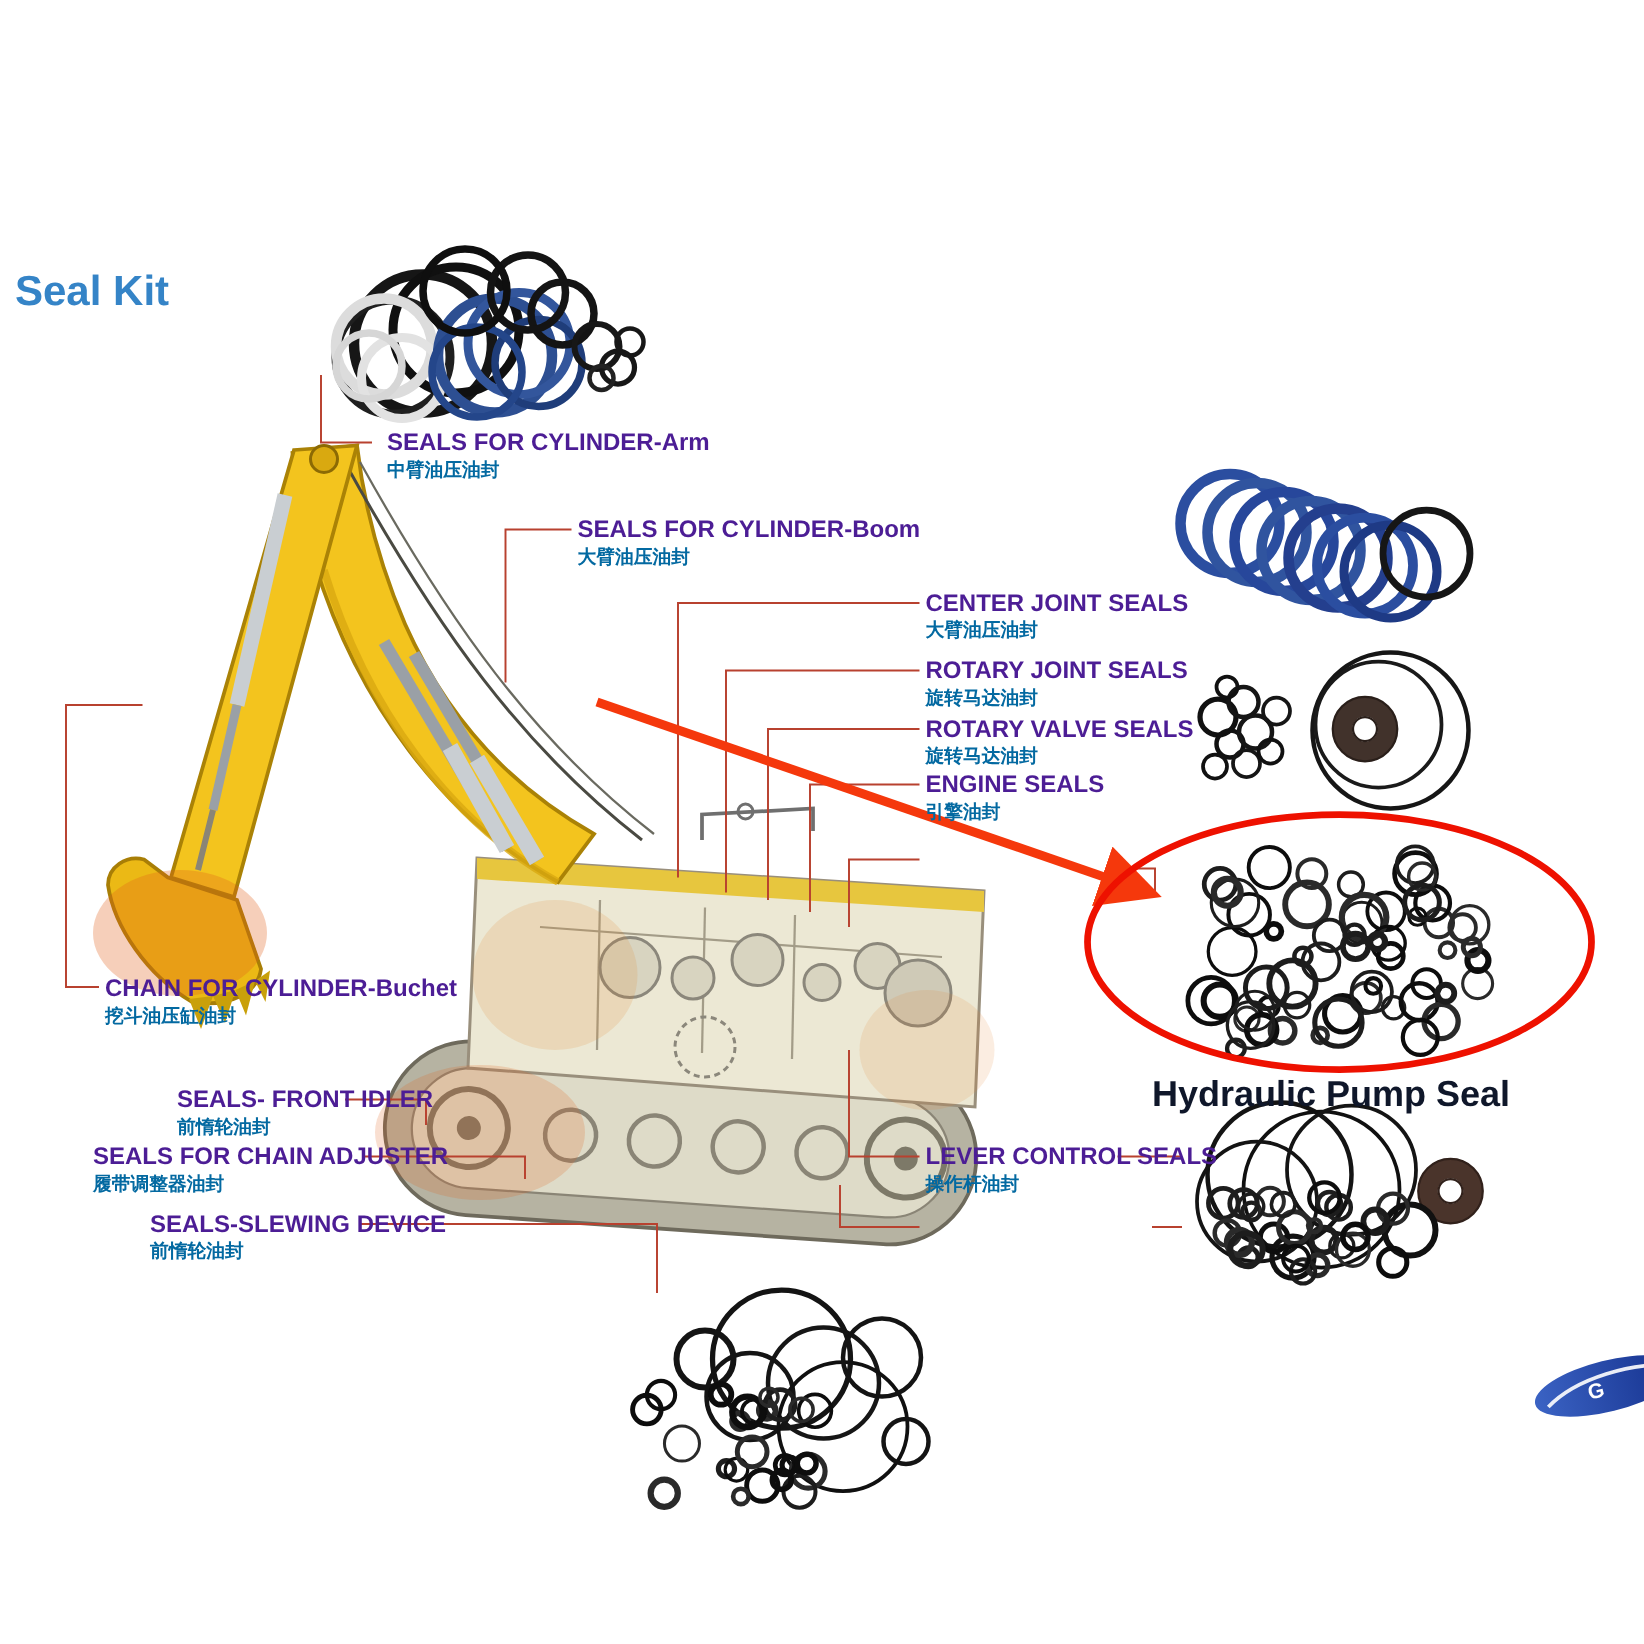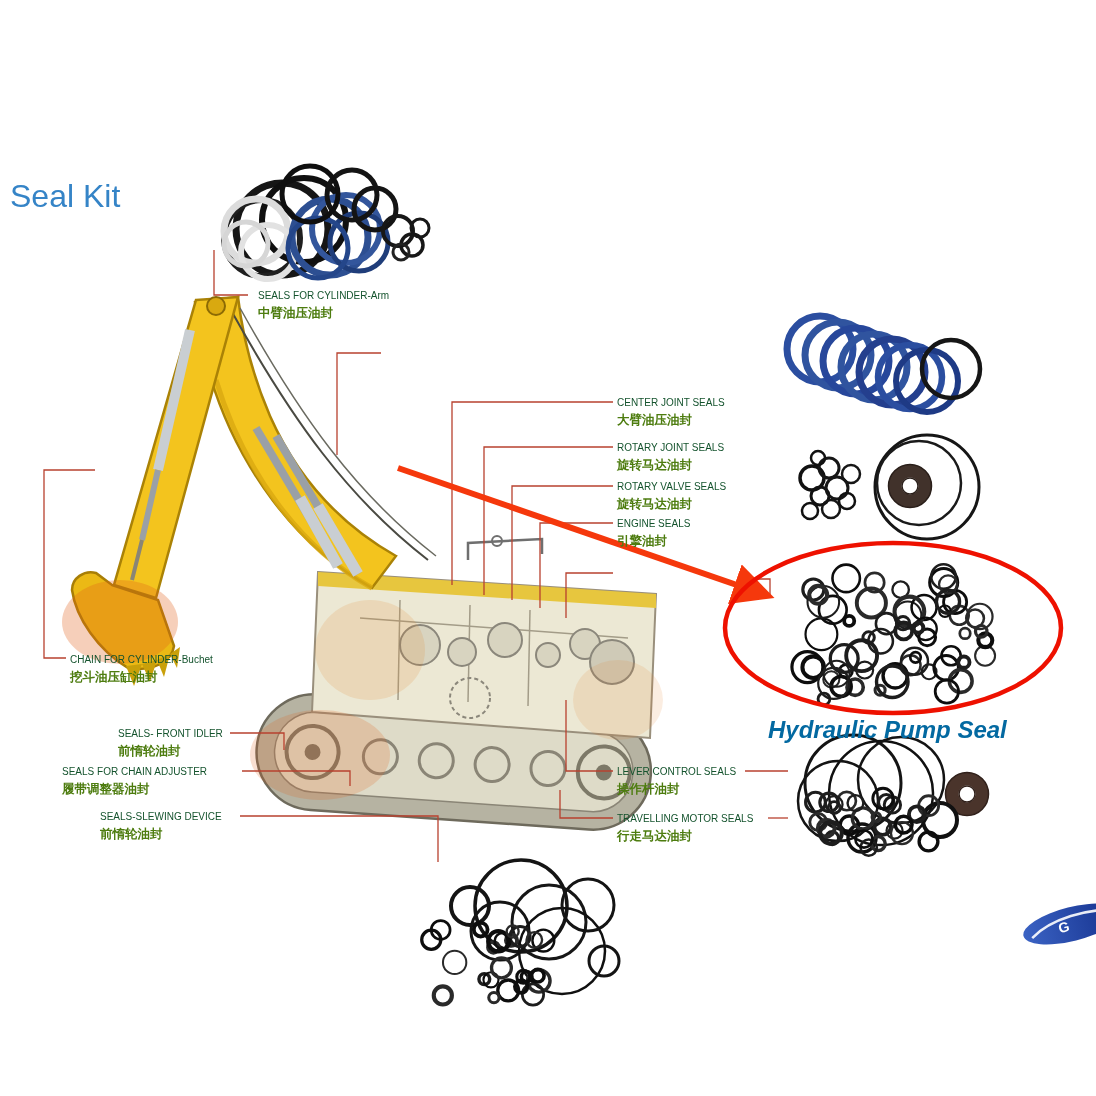--- a/index.html
+++ b/index.html
@@ -1,26 +1,26 @@
 <!DOCTYPE html>
 <html><head>
 <meta charset="utf-8">
 <style>
   html,body{margin:0;padding:0;background:#ffffff;}
   #canvas{position:relative;width:1096px;height:1096px;background:#fff;overflow:hidden;
           font-family:"Liberation Sans",sans-serif;}
   #art{position:absolute;left:0;top:0;}
   .label{position:absolute;white-space:nowrap;line-height:15px;z-index:5;}
-  .label .en{font-size:10px;font-weight:normal;color:#14532d;}
-  .label .zh{font-size:12.5px;font-weight:bold;color:#4d7c0f;margin-top:2px;
+  .label .en{font-size:16px;font-weight:bold;color:#4c1d95;}
+  .label .zh{font-size:12.5px;font-weight:bold;color:#0369a1;margin-top:2px;
              font-family:"DejaVu Sans",sans-serif;}
-  #title{position:absolute;left:10px;top:178px;font-size:32px;font-weight:normal;
+  #title{position:absolute;left:10px;top:178px;font-size:28px;font-weight:bold;
          color:#3584c7;z-index:5;}
   #callout{position:absolute;left:768px;top:716px;font-size:24px;font-weight:bold;
-           font-style:italic;color:#0369a1;z-index:6;}
+           color:#0f172a;z-index:6;}
 </style>
 </head>
 <body>
 
 <div id="canvas">
 
   <svg id="art" width="1096" height="1096" viewBox="0 0 1096 1096">
     <defs>
       <marker id="arrowhead" markerWidth="7" markerHeight="7" refX="5.5" refY="3.5" orient="auto">
         <path d="M0,0 L7,3.5 L0,7 Z" fill="#f5380c"></path>
@@ -302,20 +302,24 @@
       <text x="1058" y="930" font-size="14" font-weight="bold" fill="#ffffff">G</text>
     </g>
   </svg>
 
   <div id="title">Seal Kit</div>
 
   <div class="label" style="left:258px;top:288px">
     <div class="en">SEALS FOR CYLINDER-Arm</div>
     <div class="zh">中臂油压油封</div>
   </div>
+  <div class="label" style="left:385px;top:346px">
+    <div class="en">SEALS FOR CYLINDER-Boom</div>
+    <div class="zh">大臂油压油封</div>
+  </div>
   <div class="label" style="left:617px;top:395px">
     <div class="en">CENTER JOINT SEALS</div>
     <div class="zh">大臂油压油封</div>
   </div>
   <div class="label" style="left:617px;top:440px">
     <div class="en">ROTARY JOINT SEALS</div>
     <div class="zh">旋转马达油封</div>
   </div>
   <div class="label" style="left:617px;top:479px">
     <div class="en">ROTARY VALVE SEALS</div>
@@ -338,19 +342,15 @@
     <div class="zh">履带调整器油封</div>
   </div>
   <div class="label" style="left:100px;top:809px">
     <div class="en">SEALS-SLEWING DEVICE</div>
     <div class="zh">前惰轮油封</div>
   </div>
   <div class="label" style="left:617px;top:764px">
     <div class="en">LEVER CONTROL SEALS</div>
     <div class="zh">操作杆油封</div>
   </div>
-  <div class="label" style="left:617px;top:811px">
-    <div class="en">TRAVELLING MOTOR SEALS</div>
-    <div class="zh">行走马达油封</div>
-  </div>
 
   <div id="callout">Hydraulic Pump Seal</div>
 </div>
 
 </body></html>

